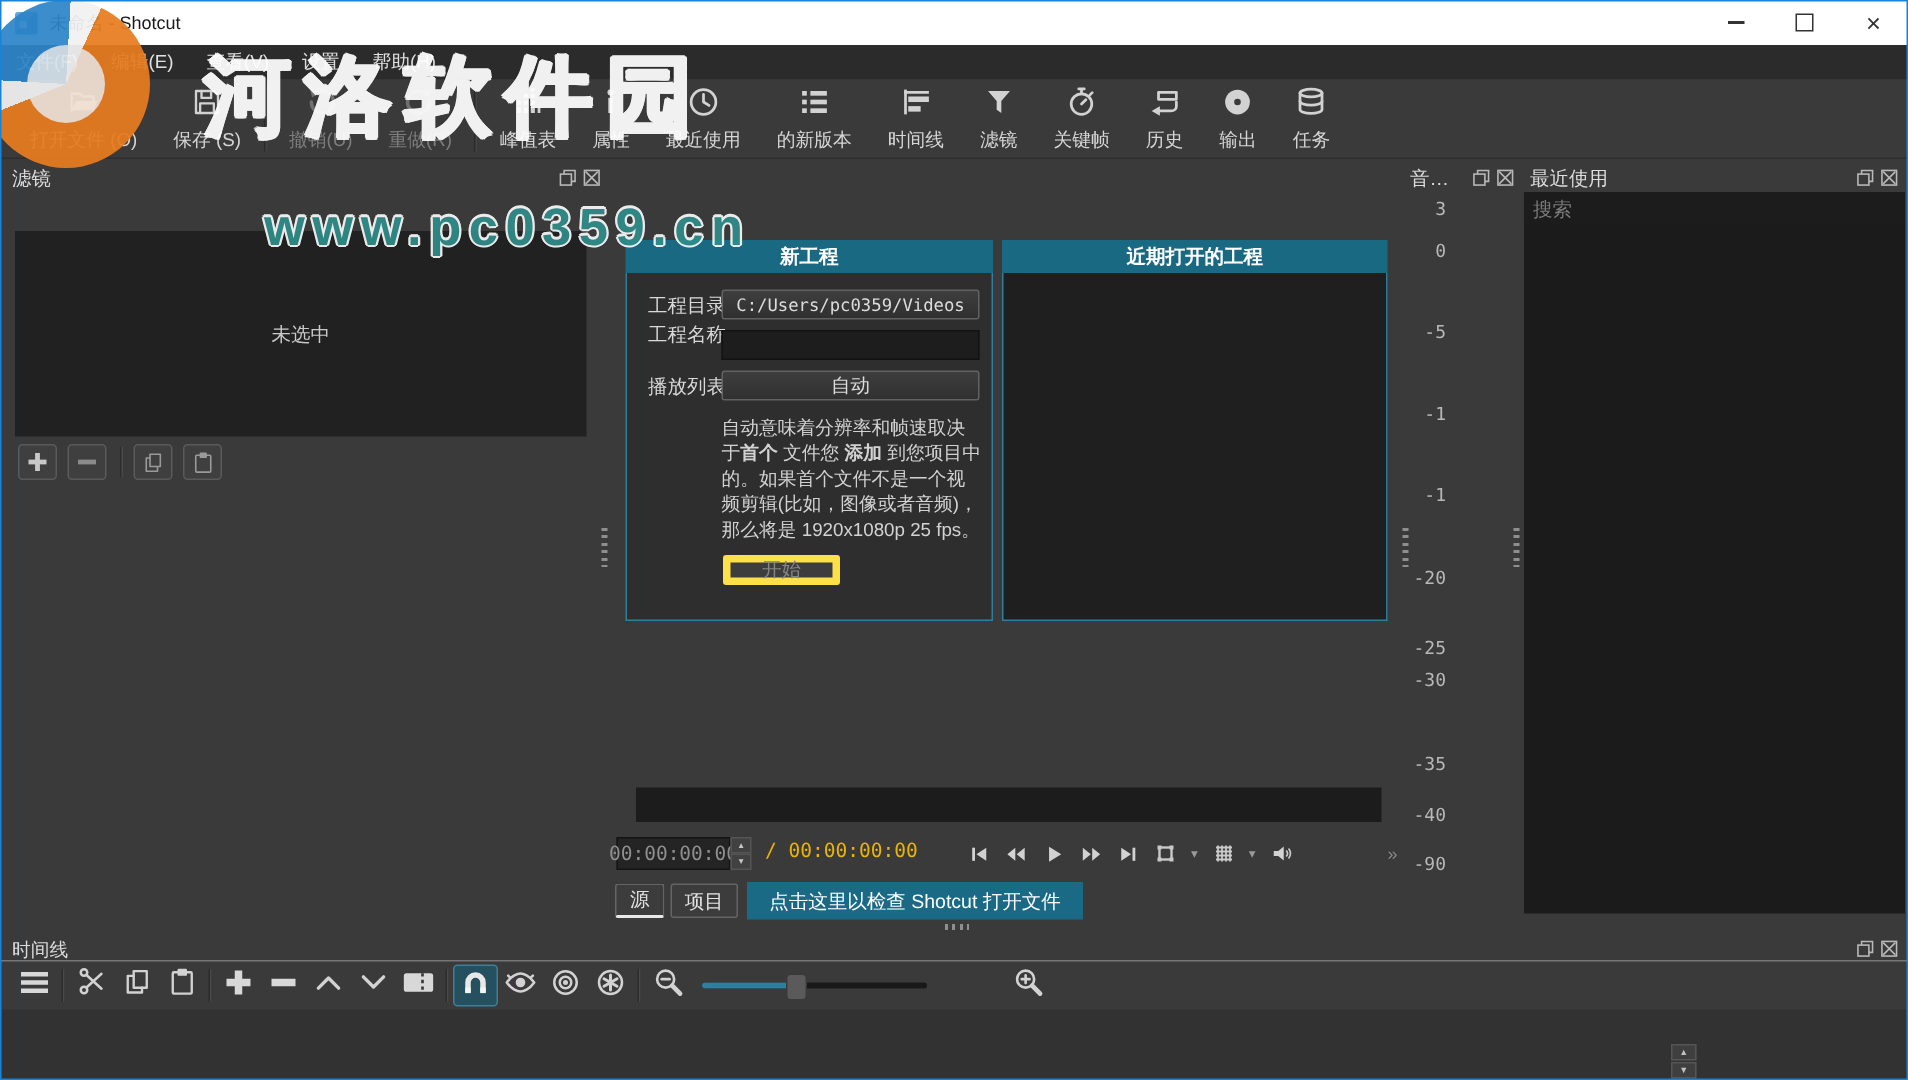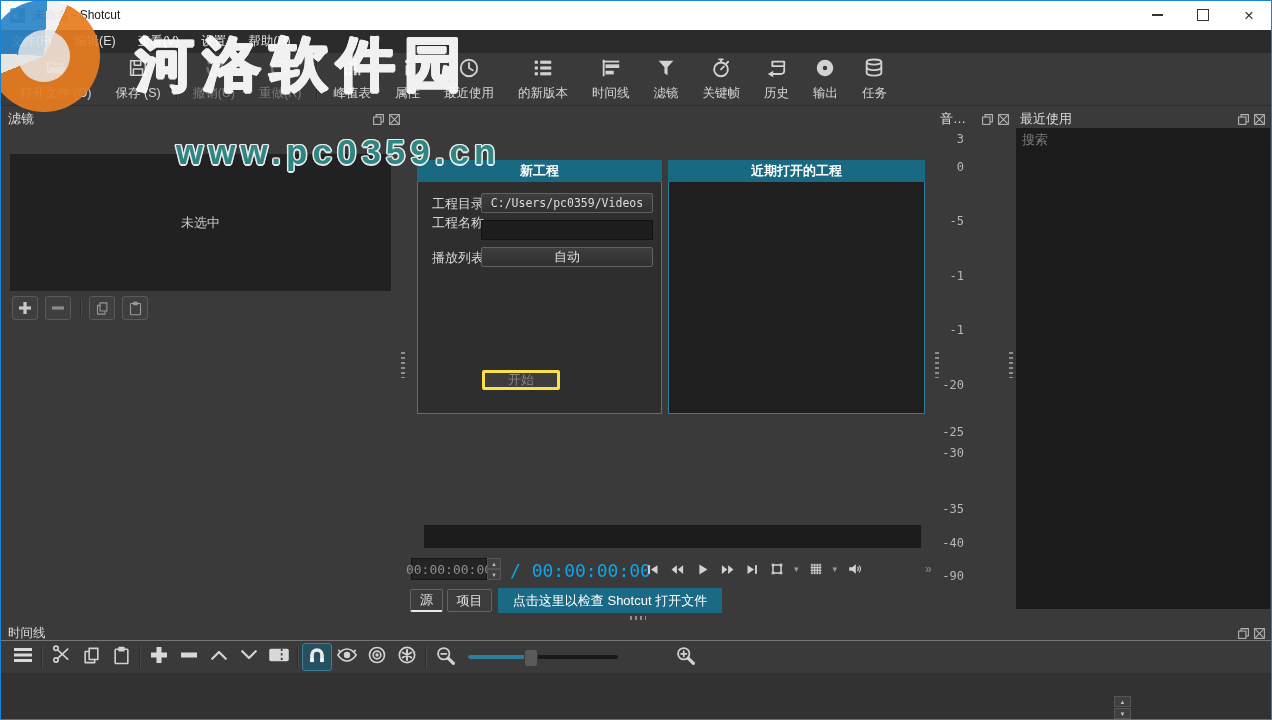--- a/index.html
+++ b/index.html
@@ -42,30 +42,30 @@
   #filters-list{position:absolute;left:10px;top:154px;width:381px;height:137px;background:#212121;display:flex;align-items:center;justify-content:center;color:#c9c9c9;font-size:13px;}
   .fbtn{position:absolute;top:296px;width:26px;height:24px;background:#3f3f3f;border:1px solid #5a5a5a;border-radius:3px;display:flex;align-items:center;justify-content:center;box-sizing:border-box;}
 
   
   .teal-head{position:absolute;height:22px;background:#186981;color:#fff;font-weight:bold;font-size:13px;display:flex;align-items:center;justify-content:center;}
   #np-body{position:absolute;left:417px;top:182px;width:245px;height:232px;background:#2e2e2e;border:1px solid #2f7e9d;border-top:none;box-sizing:border-box;}
   .np-label{position:absolute;left:14px;font-size:13px;color:#d8d8d8;}
   .np-btn{position:absolute;left:63px;width:172px;height:20px;background:linear-gradient(#3e3e3e,#303030);border:1px solid #626262;border-radius:2px;color:#dcdcdc;display:flex;align-items:center;justify-content:center;box-sizing:border-box;}
   #np-name-input{position:absolute;left:63px;width:172px;height:20px;background:#1d1d1d;border:1px solid #121212;box-sizing:border-box;color:#ddd;padding:0 4px;font-size:12px;}
   #np-desc{position:absolute;left:63px;top:95px;width:174px;font-size:12.5px;line-height:17px;color:#d2d2d2;}
-  #np-start{position:absolute;left:64px;top:188px;width:78px;height:20px;background:#3d3d3d;border:3px solid #fde047;border-radius:2px;color:#858585;font-size:13px;display:flex;align-items:center;justify-content:center;box-sizing:border-box;}
+  #np-start{position:absolute;left:64px;top:188px;width:78px;height:20px;background:#3d3d3d;border:5px solid #fde047;border-radius:2px;color:#858585;font-size:13px;display:flex;align-items:center;justify-content:center;box-sizing:border-box;}
   #rp-body{position:absolute;left:668px;top:182px;width:257px;height:232px;background:#1f1f1f;border:1px solid #2f7e9d;border-top:none;box-sizing:border-box;}
 
   
   #seek-strip{position:absolute;left:424px;top:525px;width:497px;height:23px;background:#1c1c1c;}
   .mono{font-family:"DejaVu Sans Mono","Liberation Mono",monospace;}
   #timecode{position:absolute;left:411px;top:558px;width:76px;height:22px;background:#242424;border:1px solid #141414;color:#8f8f8f;font-size:13px;display:flex;align-items:center;justify-content:center;box-sizing:border-box;}
   #spinner{position:absolute;left:487px;top:558px;width:14px;height:22px;display:flex;flex-direction:column;}
   .spin{flex:1;background:#414141;border:1px solid #555;font-size:5.5px;color:#c5c5c5;display:flex;align-items:center;justify-content:center;box-sizing:border-box;}
-  #total-tc{position:absolute;left:510px;top:560px;color:#0ea5e9;font-size:18px;}
+  #total-tc{position:absolute;left:510px;top:560px;color:#eab308;font-size:13px;}
   #transport{position:absolute;left:645px;top:559px;height:20px;display:flex;align-items:center;gap:9px;}
   #transport svg{display:block;}
   .tcaret{font-size:9px;color:#9a9a9a;}
   #more-chevron{position:absolute;left:925px;top:562px;color:#8a8a8a;font-size:12px;}
 
   .tab{position:absolute;top:589px;height:23px;background:#3c3c3c;border:1px solid #646464;border-radius:2px;color:#e2e2e2;font-size:13px;display:flex;align-items:center;justify-content:center;box-sizing:border-box;}
   #tab-source{left:410px;width:33px;border-bottom:2px solid #e8e8e8;}
   #tab-project{left:447px;width:45px;}
   #update-btn{position:absolute;left:498px;top:588px;width:224px;height:25px;background:#1a6a86;color:#ffffff;font-size:13px;display:flex;align-items:center;justify-content:center;}
 
@@ -299,20 +299,21 @@
 <div class="abs dots-v" style="left:1009px;top:352px;height:26px;"></div>
 
 <div class="teal-head" style="left:417px;top:160px;width:245px;">新工程</div>
 <div id="np-body">
   <span class="np-label" style="top:13px;">工程目录</span>
   <div class="np-btn mono" style="top:11px;font-size:11.5px;">C:/Users/pc0359/Videos</div>
   <span class="np-label" style="top:32px;">工程名称</span>
   <input id="np-name-input" style="top: 38px;" value="">
   <span class="np-label" style="top:67px;">播放列表</span>
   <div class="np-btn" style="top:65px;font-size:13px;">自动</div>
+  <div id="np-desc"><span>自动意味着分辨率和帧速取决于</span><b>首个</b><span> 文件您 </span><b>添加</b><span> 到您项目中的。如果首个文件不是一个视频剪辑(比如，图像或者音频)，那么将是 1920x1080p 25 fps。</span></div>
   <div id="np-start">开始</div>
 </div>
 
 <div class="teal-head" style="left:668px;top:160px;width:257px;">近期打开的工程</div>
 <div id="rp-body"></div>
 
 <div id="seek-strip"></div>
 <div id="timecode" class="mono">00:00:00:00</div>
 <div id="spinner">
   <span class="spin">▲</span>

